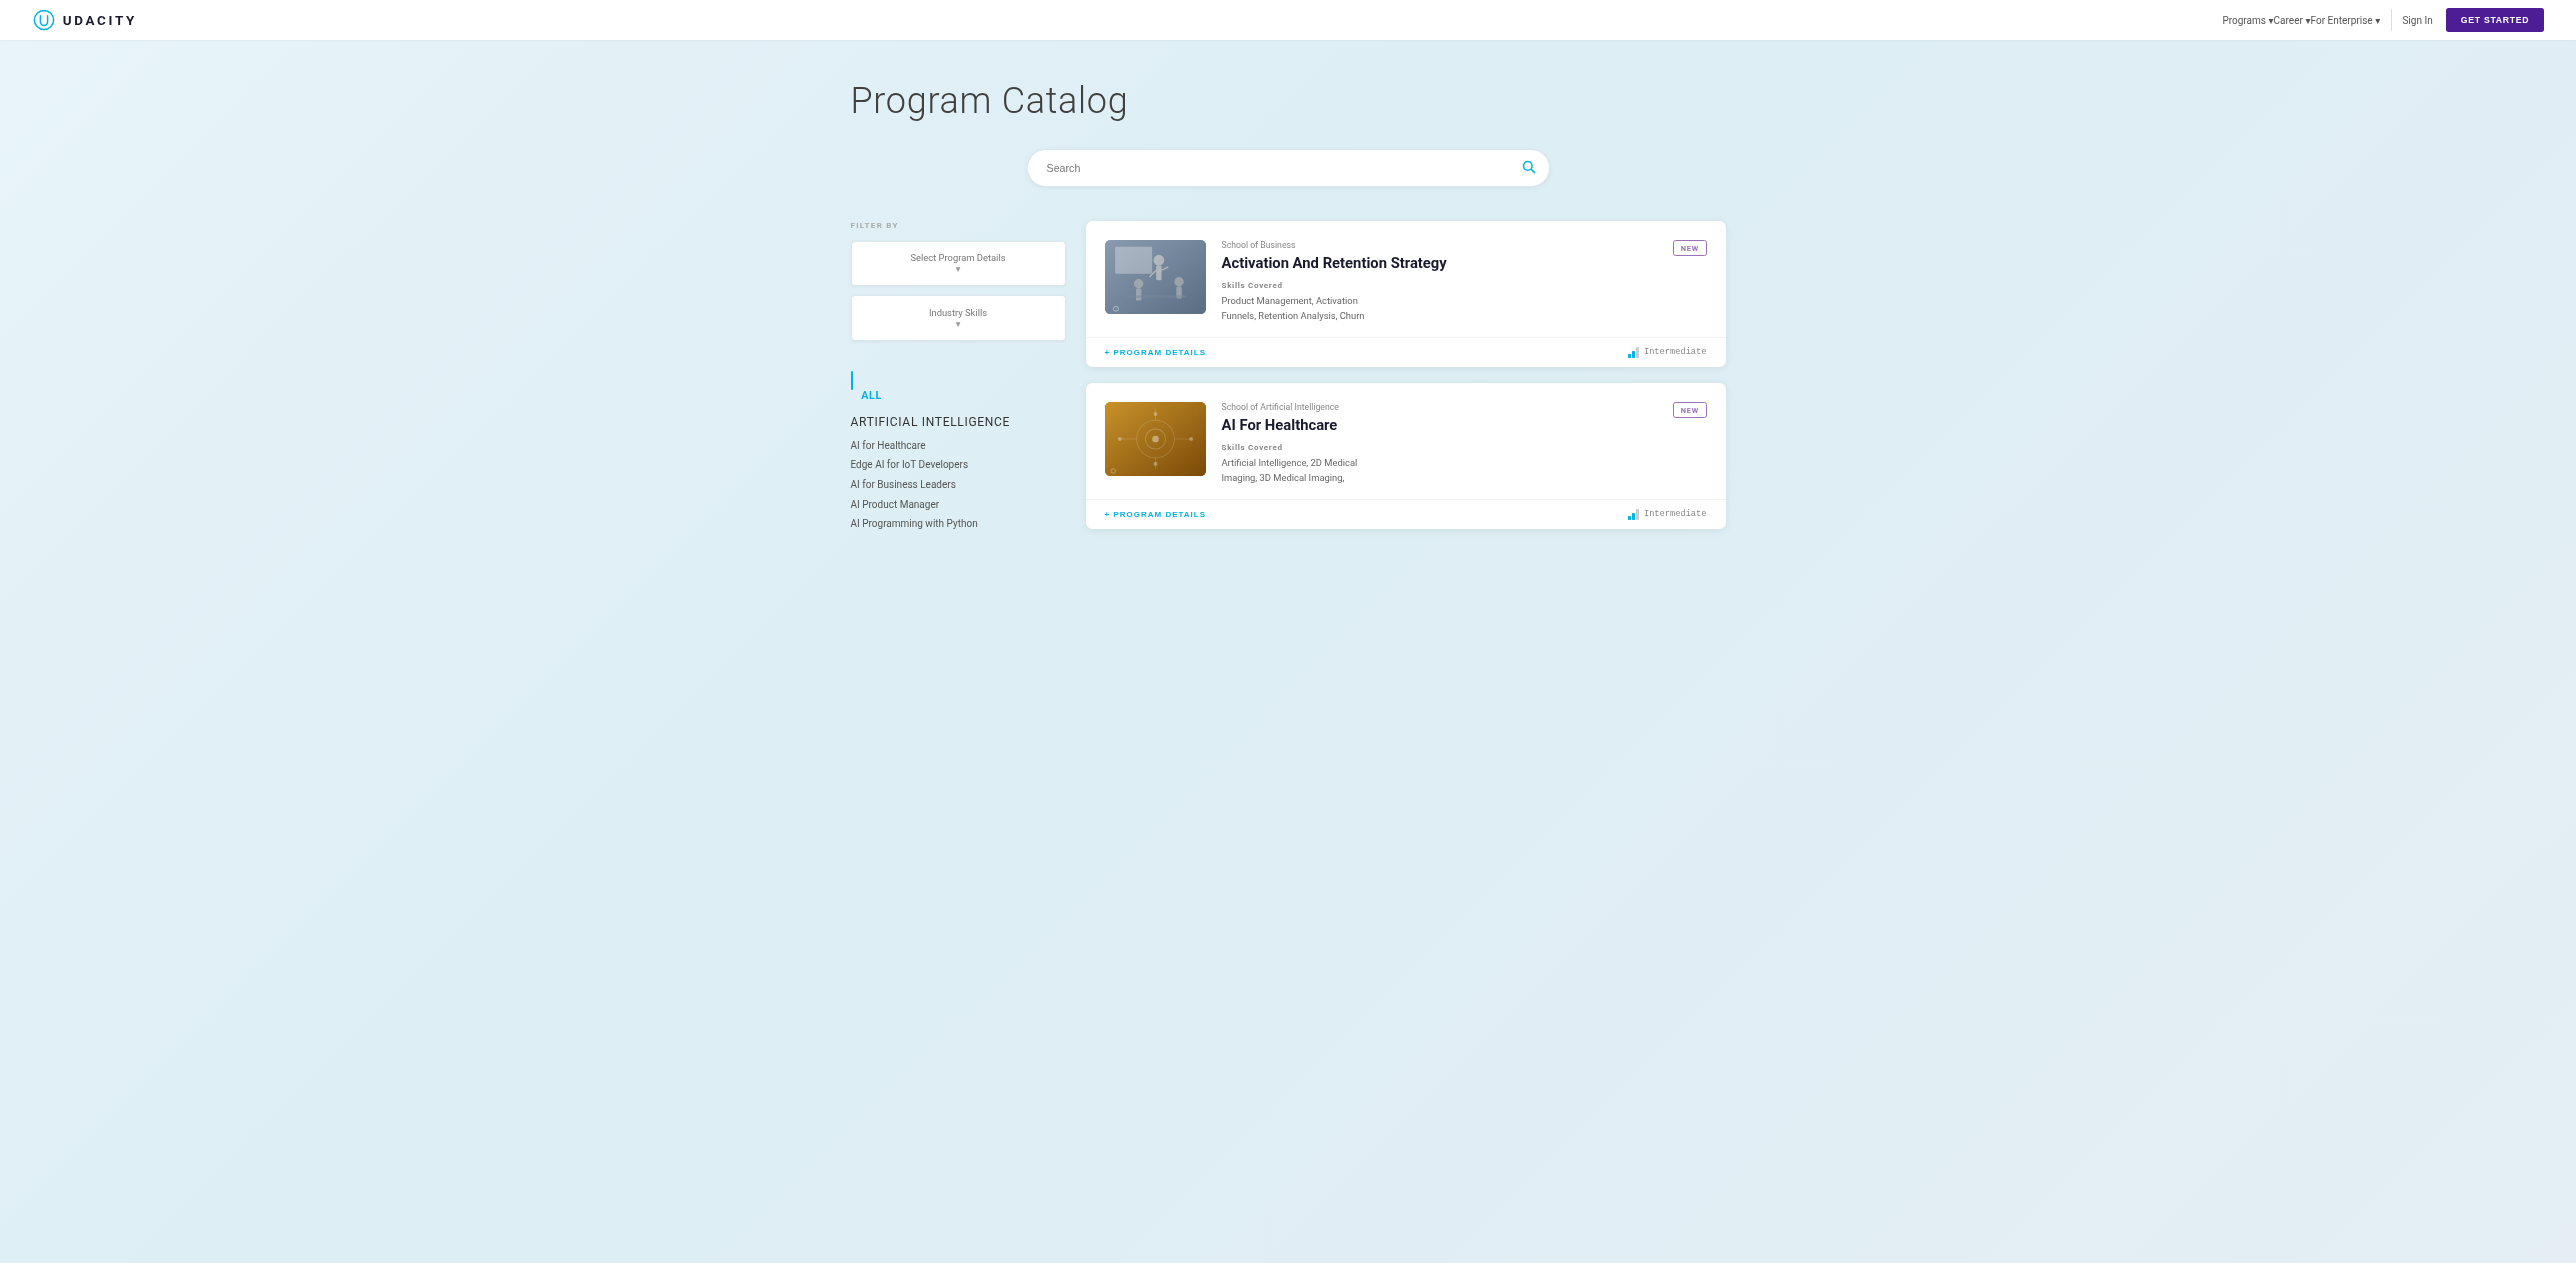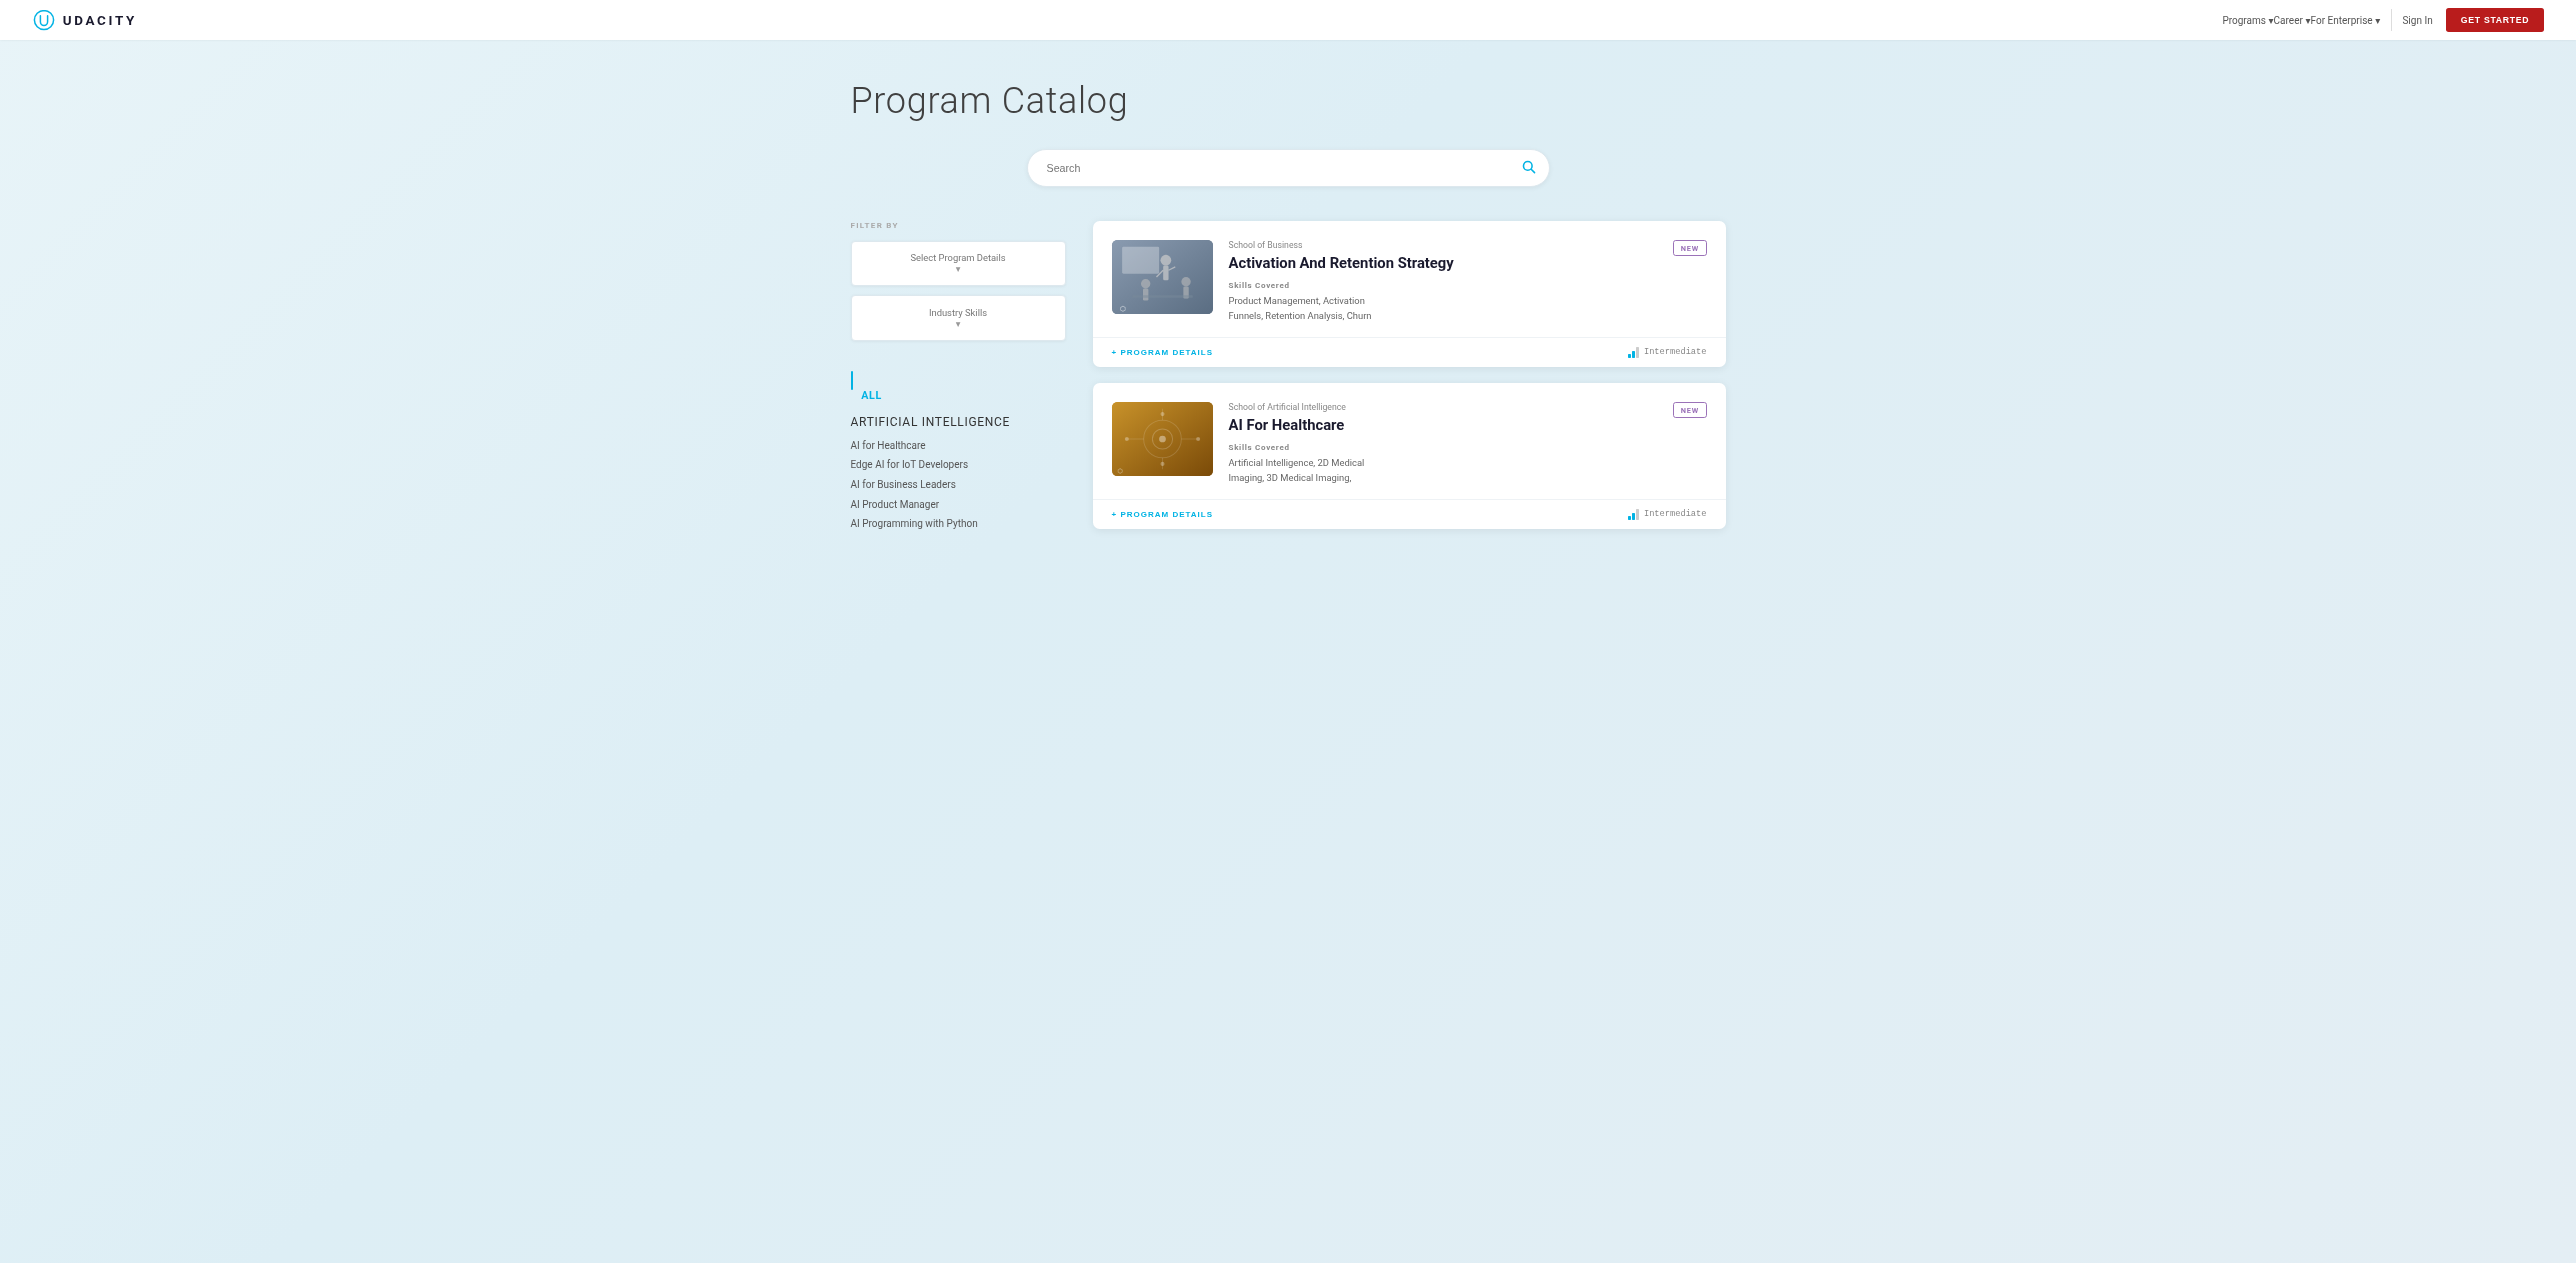--- a/index.html
+++ b/index.html
@@ -54,21 +54,21 @@
       background: #ddd;
       margin: 0 10.7px;
     }
     .nav-signin {
       color: #555;
       font-size: 10px;
       text-decoration: none;
       margin-right: 13.4px;
     }
     .nav-get-started {
-      background: #b91c1c;
+      background: #4c1d95;
       color: white;
       border: none;
       padding: 6.7px 14.8px;
       border-radius: 2.7px;
       font-size: 8.7px;
       font-weight: 700;
       letter-spacing: 0.7px;
       cursor: pointer;
       text-transform: uppercase;
     }
@@ -115,21 +115,21 @@
       background: none;
       border: none;
       cursor: pointer;
       color: #02b3e4;
       font-size: 14.8px;
     }
 
     
     .catalog-layout {
       display: flex;
-      gap: 27px;
+      gap: 20px;
       align-items: flex-start;
     }
 
     
     .sidebar {
       width: 215px;
       flex-shrink: 0;
     }
     .filter-label {
       font-size: 8px;

